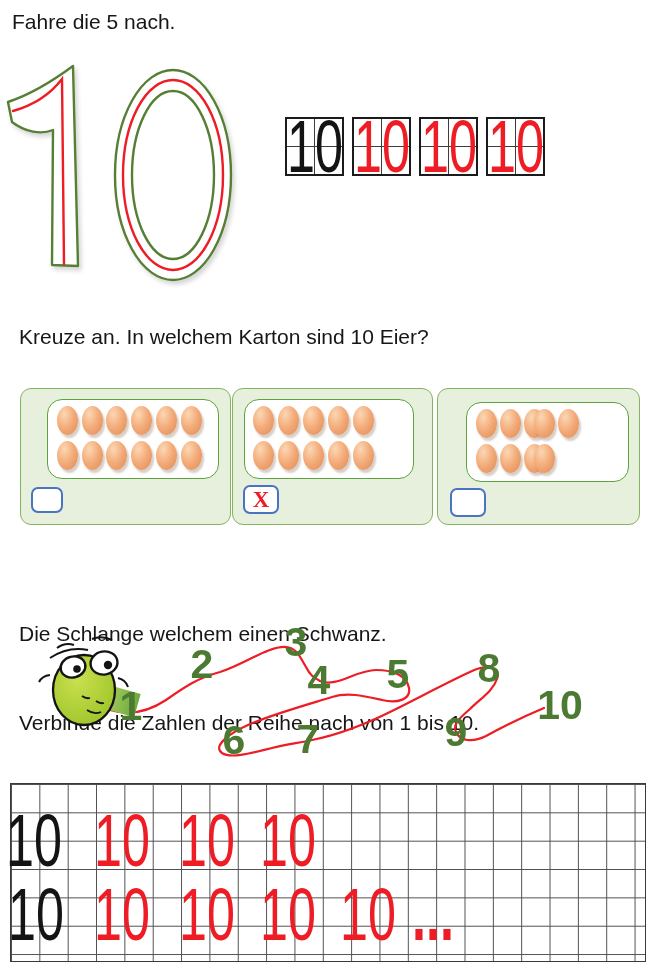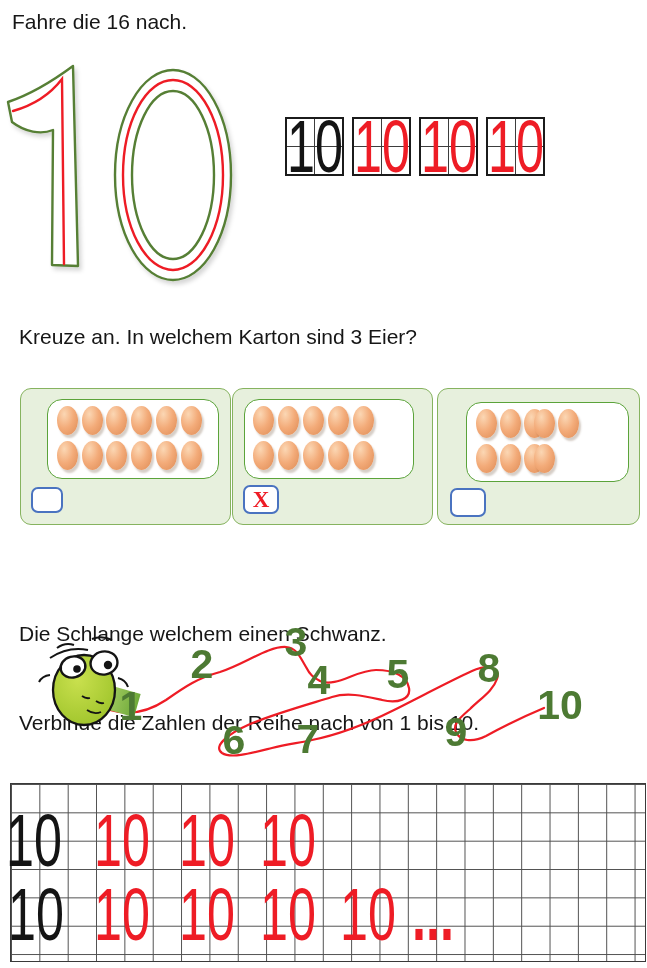--- a/index.html
+++ b/index.html
@@ -33,21 +33,21 @@
                          linear-gradient(90deg,#4f4f4f 1.3px, transparent 1.3px);
         background-size:28.35px 28.35px;}
   .gnum{position:absolute;font-size:74px;line-height:57px;transform:scaleX(0.68);transform-origin:left top;z-index:2;}
   .gnum.dots{font-weight:bold;}
 </style>
 </head>
 <body>
 
 <div id="frame">
 
-  <div class="heading" style="left:12px;top:7px;">Fahre die 16 nach.</div>
+  <div class="heading" style="left:12px;top:7px;">Fahre die 5 nach.</div>
 
   <svg id="big10" width="250" height="236" viewBox="0 0 250 236">
     <defs>
       <filter id="sh" x="-20%" y="-20%" width="140%" height="140%">
         <feDropShadow dx="2.5" dy="3.5" stdDeviation="2.2" flood-color="#000000" flood-opacity="0.16"></feDropShadow>
       </filter>
     </defs>
     <g filter="url(#sh)">
       <path d="M 73 8 C 50 25 26 38 8 44 L 12 64 C 25 74 41 77 53 72 L 52 207 L 78 208 Z" fill="#ffffff" stroke="#567f35" stroke-width="2.4" stroke-linejoin="round"></path>
       <ellipse cx="173" cy="117" rx="58" ry="105" fill="#ffffff" stroke="#567f35" stroke-width="2.4"></ellipse>
@@ -65,21 +65,21 @@
         <span class="tnum" style="color: rgb(238, 28, 37);">10</span>
       </div>
       <div class="tbox" style="left: 419px;">
         <span class="tnum" style="color: rgb(238, 28, 37);">10</span>
       </div>
       <div class="tbox" style="left: 486px;">
         <span class="tnum" style="color: rgb(238, 28, 37);">10</span>
       </div>
     </div>
 
-  <div class="heading" style="left:19px;top:322px;">Kreuze an. In welchem Karton sind 3 Eier?</div>
+  <div class="heading" style="left:19px;top:322px;">Kreuze an. In welchem Karton sind 10 Eier?</div>
   <div id="cartons">
       <div class="carton" style="left: 20px; top: 388px; width: 211px; height: 137px;">
         <div class="tray" style="left: 26px; top: 10px; width: 172px; height: 80px;"></div>
         <div class="egg" style="left: 36px; top: 17px;"></div>
         <div class="egg" style="left: 60.7px; top: 17px;"></div>
         <div class="egg" style="left: 85.4px; top: 17px;"></div>
         <div class="egg" style="left: 110.1px; top: 17px;"></div>
         <div class="egg" style="left: 134.8px; top: 17px;"></div>
         <div class="egg" style="left: 159.5px; top: 17px;"></div>
         <div class="egg" style="left: 36px; top: 52px;"></div>

